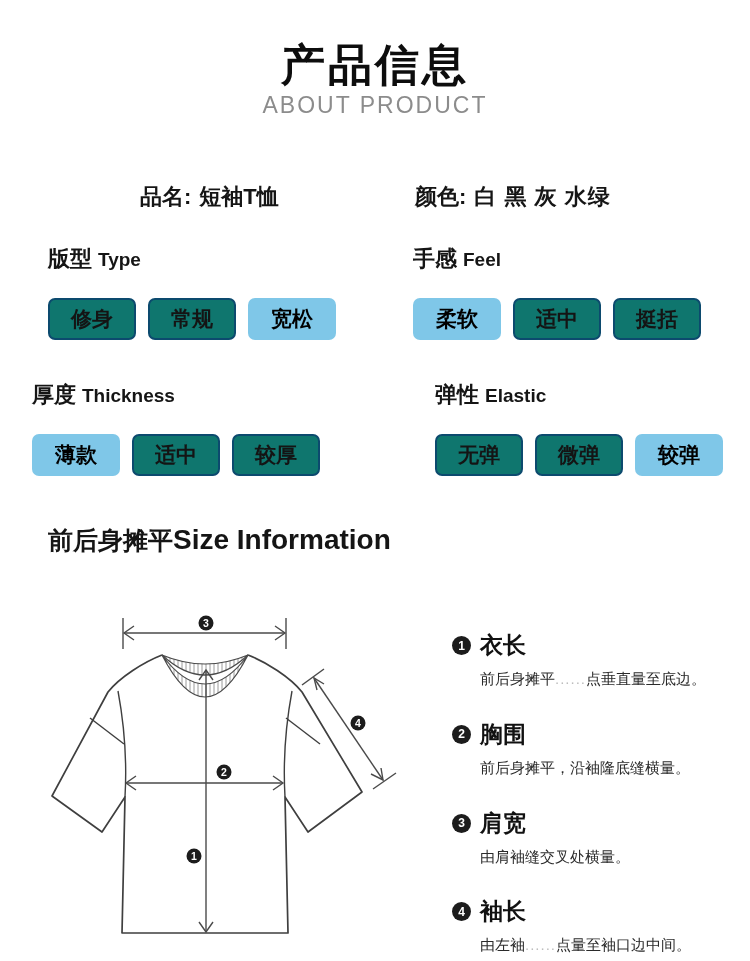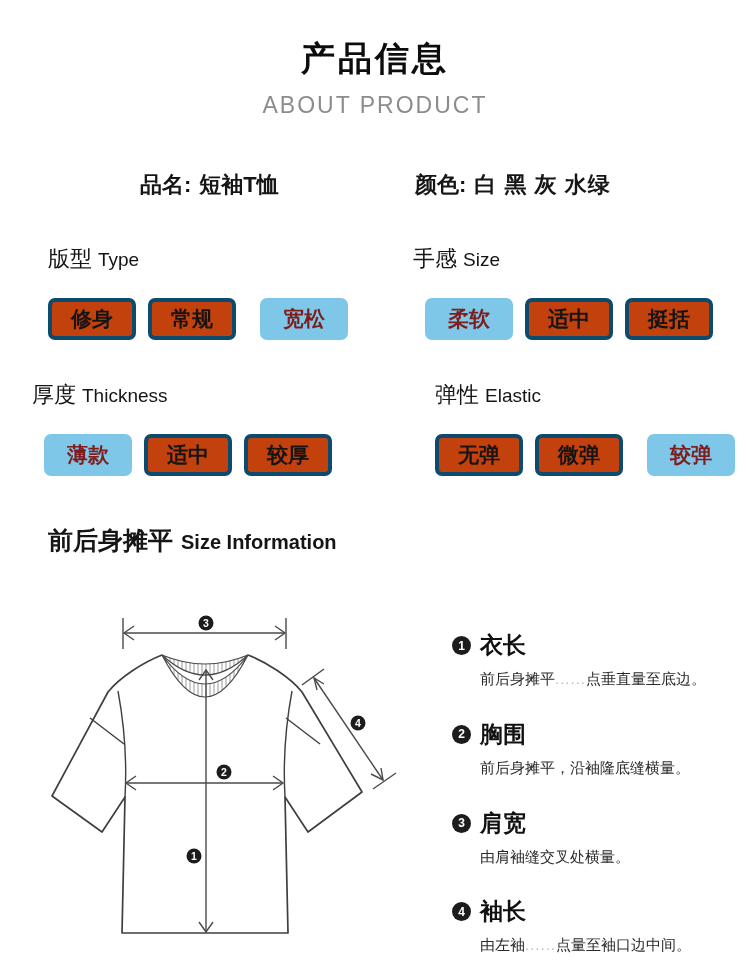--- a/index.html
+++ b/index.html
@@ -2,47 +2,47 @@
 <html><head>
 <meta charset="utf-8">
 <style>
   html,body{margin:0;padding:0;background:#ffffff;}
   .page{
     position:relative;width:750px;height:961px;background:#ffffff;overflow:hidden;
     font-family:"Liberation Sans","DejaVu Sans",sans-serif;color:#151515;
   }
   
   .title{position:absolute;top:36px;left:0;width:750px;text-align:center;
-         font-size:34px;font-weight:700;letter-spacing:3px;color:#0d0d0d;}
+         font-size:44px;font-weight:700;letter-spacing:3px;color:#0d0d0d;}
   .subtitle{position:absolute;top:92px;left:0;width:750px;text-align:center;
             font-size:23px;font-weight:400;letter-spacing:2px;color:#8c8c8c;}
   
-  .meta{position:absolute;top:170px;font-size:22px;font-weight:700;white-space:nowrap;}
+  .meta{position:absolute;top:182px;font-size:22px;font-weight:700;white-space:nowrap;}
   .meta .lbl{margin-right:8px;}
   .meta-name{left:140px;}
   .meta-color{left:415px;}
   .meta-color .val{letter-spacing:1px;}
   
   .group{position:absolute;width:300px;}
   .g0{left:48px;top:246px;}
   .g1{left:413px;top:246px;}
   .g2{left:32px;top:382px;}
   .g3{left:435px;top:382px;}
-  .group-label{font-size:22px;font-weight:400;line-height:26px;white-space:nowrap;}
+  .group-label{font-size:22px;font-weight:700;line-height:26px;white-space:nowrap;}
   .group-label .en{font-size:19px;margin-left:6px;}
   .opts{display:flex;gap:12px;margin-top:25px;}
   .opt{
     box-sizing:border-box;width:88px;height:42px;display:flex;align-items:center;justify-content:center;
-    border:4px solid #0c4a6e;border-radius:7px;background:#c2410c;
+    border:2px solid #0c4a6e;border-radius:7px;background:#0f766e;
     font-size:21px;font-weight:600;color:#141414;white-space:nowrap;
   }
-  .opt.sel{border:none;background:var(--accent);color:#7f1d1d;margin-left:12px;}
+  .opt.sel{border:none;background:var(--accent);color:#000000;}
   
   .size-heading{position:absolute;left:48px;top:524px;font-size:25px;font-weight:700;white-space:nowrap;}
-  .size-heading .en{font-size:20px;margin-left:8px;}
+  .size-heading .en{font-size:28px;}
   
   .diagram{position:absolute;left:40px;top:600px;width:410px;height:360px;}
   
   .mlist{position:absolute;left:452px;top:630px;width:292px;}
   .mitem{margin-bottom:29px;}
   .mhead{display:flex;align-items:center;gap:9px;}
   .badge{
     width:19px;height:19px;border-radius:50%;background:#1c1c1c;color:#ffffff;
     display:flex;align-items:center;justify-content:center;
     font-size:12px;font-weight:700;flex:0 0 auto;
@@ -72,21 +72,21 @@
     </div>
     <div class="opts">
       <div class="opt">修身</div>
       <div class="opt">常规</div>
       <div class="opt sel">宽松</div>
     </div>
   </div>
 
   <div class="group g1">
     <div class="group-label">
-      <span class="zh">手感</span><span class="en">Size</span>
+      <span class="zh">手感</span><span class="en">Feel</span>
     </div>
     <div class="opts">
       <div class="opt sel">柔软</div>
       <div class="opt">适中</div>
       <div class="opt">挺括</div>
     </div>
   </div>
 
   <div class="group g2">
     <div class="group-label">

